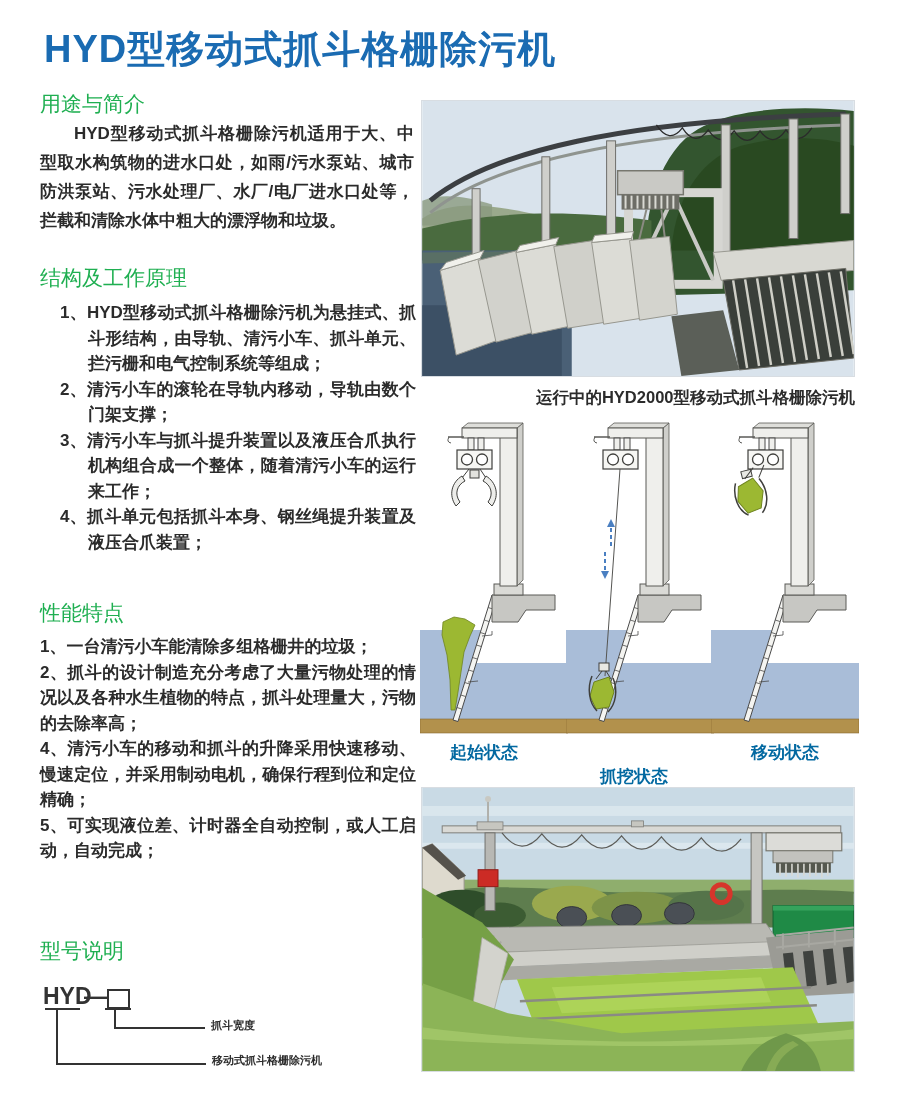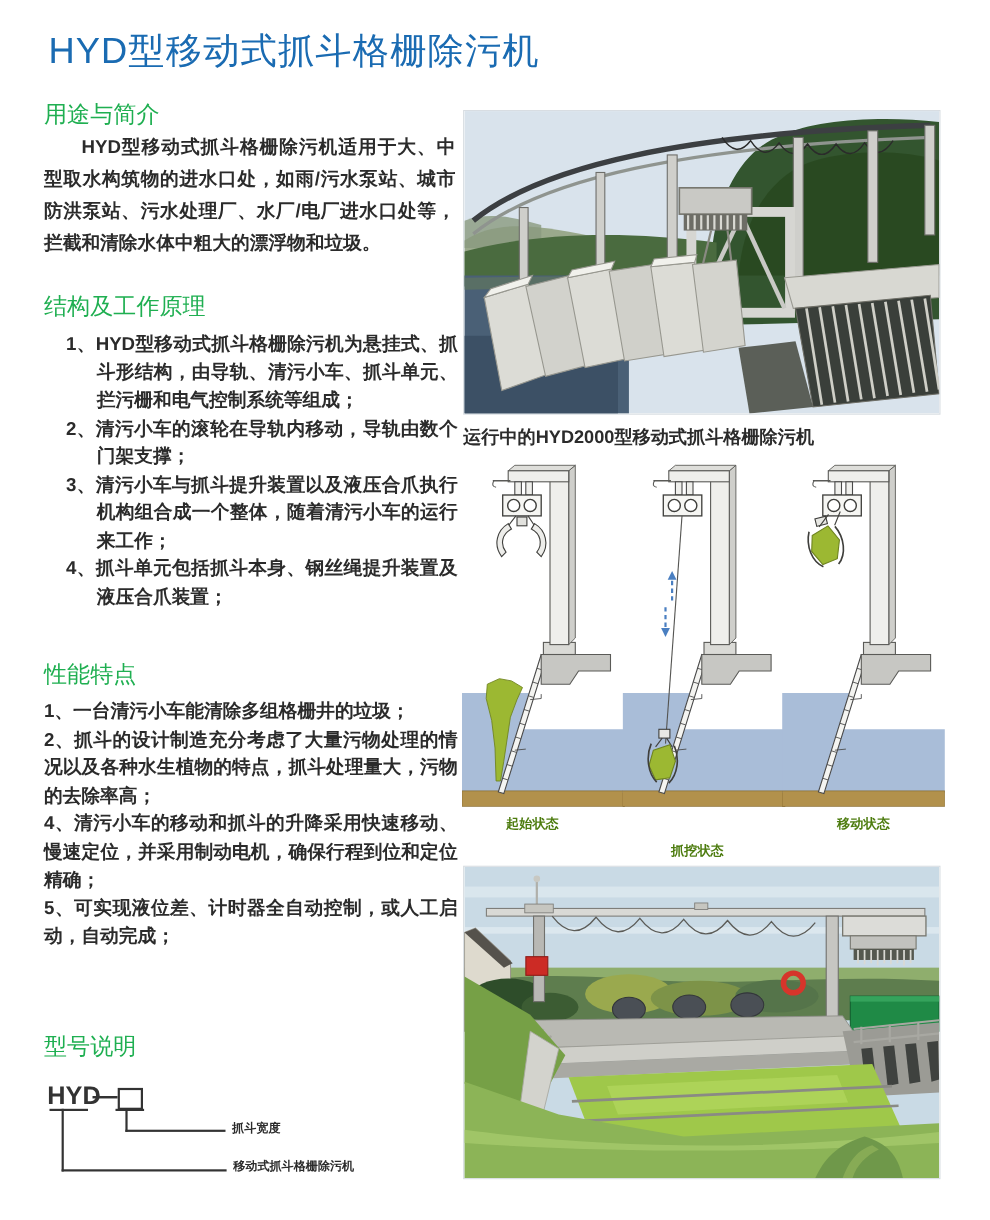--- a/index.html
+++ b/index.html
@@ -1,26 +1,26 @@
 <!DOCTYPE html>
 <html><head>
 <meta charset="utf-8">
 <style>
   html,body{margin:0;padding:0;background:#fff;}
   .page{position:relative;width:900px;height:1109px;background:#ffffff;overflow:hidden;
         font-family:"Liberation Sans","DejaVu Sans",sans-serif;color:#2b2b2b;}
   .abs{position:absolute;}
-  .title{left:44px;top:24px;font-size:33px;font-weight:normal;color:#1a6bb2;letter-spacing:1px;white-space:nowrap;}
+  .title{left:44px;top:24px;font-size:38px;font-weight:bold;color:#1a6bb2;letter-spacing:1px;white-space:nowrap;}
   .h2{font-size:21px;font-weight:normal;color:#1faf51;white-space:nowrap;}
   .body-text{font-size:17px;font-weight:600;line-height:29px;text-align:justify;width:374px;}
   .list{font-size:17px;font-weight:600;line-height:25.5px;text-align:justify;width:376px;}
   .list .hang{padding-left:1.65em;text-indent:-1.65em;margin-left:20px;}
   .indent{ text-indent:2em;}
-  .caption{font-size:16.5px;font-weight:600;color:#2b2b2b;text-align:left;width:434px;}
-  .state-label{font-size:12px;font-weight:700;color:#4d7c0f;text-align:center;width:148px;}
+  .caption{font-size:16.5px;font-weight:600;color:#2b2b2b;text-align:right;width:434px;}
+  .state-label{font-size:17px;font-weight:700;color:#0369a1;text-align:center;width:148px;}
   .photo{border:1px solid #d8dde2;box-sizing:border-box;}
   .mline{background:#333;}
   .model-code{font-size:23px;font-weight:bold;color:#333;white-space:nowrap;}
   .model-box{width:19px;height:16px;border:2px solid #333;background:#fff;}
   .model-label{font-size:11px;font-weight:600;color:#2b2b2b;white-space:nowrap;}
   svg{display:block;}
 </style>
 </head>
 <body>
 

